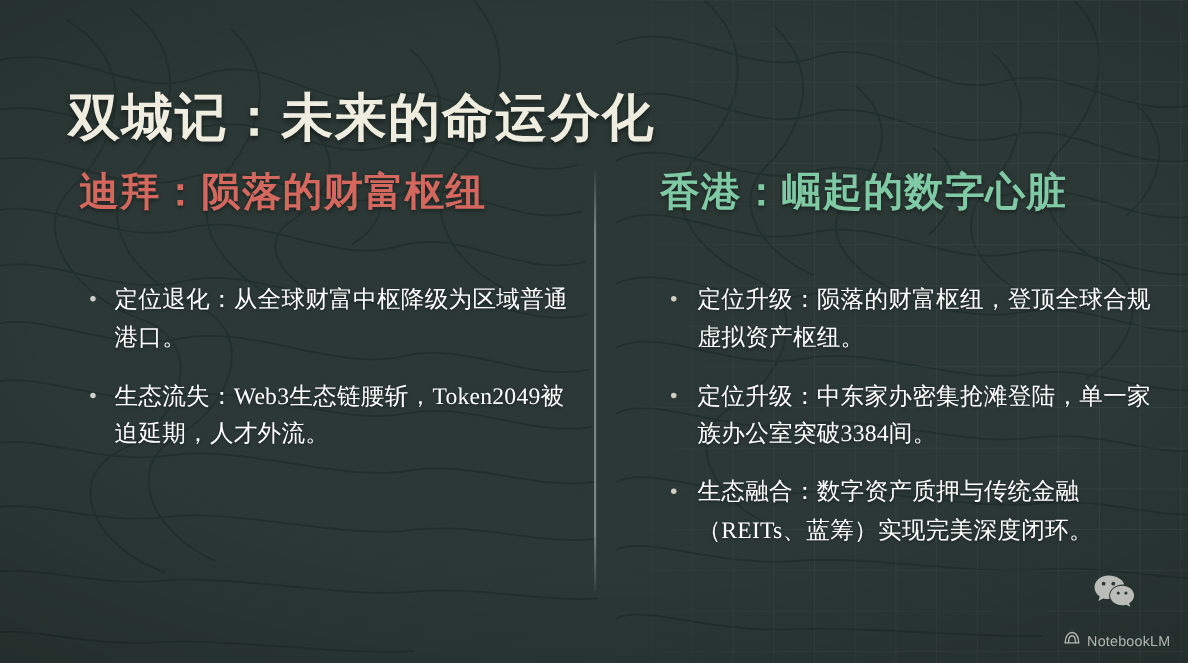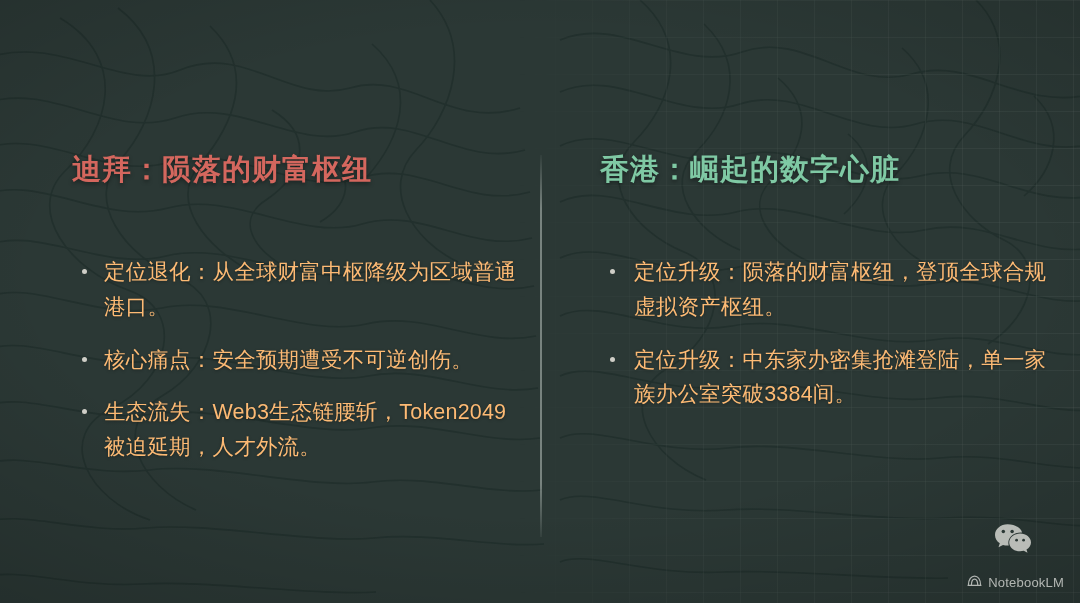--- a/index.html
+++ b/index.html
@@ -72,21 +72,21 @@
     position: absolute;
     top: 150px;
     width: 455px;
   }
   .col-left  { left: 72px; }
   .col-right { left: 600px; }
 
   .col-heading {
     font-family: "Liberation Serif", "DejaVu Serif", serif;
     font-weight: 700;
-    font-size: 29px;
+    font-size: 36px;
     letter-spacing: 1px;
     white-space: nowrap;
     margin: 0;
     text-shadow: 0 2px 4px rgba(0,0,0,0.4);
   }
   .heading-dubai { color: #d4675e; }
   .heading-hk    { color: #7fc9a4; }
 
   .bullets {
     list-style: none;
@@ -96,23 +96,24 @@
     top: 105px;
     left: 6px;
     right: 0;
   }
   .bullet {
     position: relative;
     padding-left: 26px;
     margin-bottom: 18px;
     font-size: 21.5px;
     line-height: 1.62;
-    color: #fdba74;
+    color: #ffffff;
     letter-spacing: 0.2px;
     text-shadow: 0 1px 3px rgba(0,0,0,0.35);
+    font-family: Liberation Serif, serif;
   }
   .bullet:last-child { margin-bottom: 0; }
   .bullet .dot {
     position: absolute;
     left: 4px;
     top: 14px;
     width: 5px;
     height: 5px;
     border-radius: 50%;
     background: #cfcec7;
@@ -220,51 +221,52 @@
         </mask>
       </defs>
       <rect x="0" y="0" width="1080" height="603" fill="url(#sq)" mask="url(#gridmask)"></rect>
     </svg>
   </div>
 
   <div class="vignette"></div>
 
   <div class="content">
 
+    <h1 class="slide-title">双城记：未来的命运分化</h1>
 
     <div class="divider"></div>
 
     <div class="col col-left">
       <h2 class="col-heading heading-dubai">迪拜：陨落的财富枢纽</h2>
       <ul class="bullets">
         <li class="bullet">
           <span class="dot"></span>
           <span>定位退化：从全球财富中枢降级为区域普通港口。</span>
         </li>
         <li class="bullet">
           <span class="dot"></span>
-          <span>核心痛点：安全预期遭受不可逆创伤。</span>
-        </li>
-        <li class="bullet">
-          <span class="dot"></span>
           <span>生态流失：Web3生态链腰斩，Token2049被迫延期，人才外流。</span>
         </li>
       </ul>
     </div>
 
     <div class="col col-right">
       <h2 class="col-heading heading-hk">香港：崛起的数字心脏</h2>
       <ul class="bullets">
         <li class="bullet">
           <span class="dot"></span>
           <span>定位升级：陨落的财富枢纽，登顶全球合规虚拟资产枢纽。</span>
         </li>
         <li class="bullet">
           <span class="dot"></span>
           <span>定位升级：中东家办密集抢滩登陆，单一家族办公室突破3384间。</span>
+        </li>
+        <li class="bullet">
+          <span class="dot"></span>
+          <span>生态融合：数字资产质押与传统金融（REITs、蓝筹）实现完美深度闭环。</span>
         </li>
       </ul>
     </div>
 
     <div class="footer-brand">
       <span class="wechat-icon">
         <svg width="38" height="32" viewBox="0 0 38 32" xmlns="http://www.w3.org/2000/svg">
           <g fill="#b9bcb7">
             <path d="M13.6 1.2C6.6 1.2 1 6 1 11.9c0 3.4 1.9 6.4 4.8 8.4l-1.3 4 4.5-2.3c1.4.4 2.9.6 4.6.6.4 0 .8 0 1.2-.05-.3-.9-.45-1.85-.45-2.8 0-5.7 5.5-10.3 12.4-10.3.45 0 .9.02 1.35.07C26.9 4.8 20.9 1.2 13.6 1.2z"></path>
             <circle cx="9.3" cy="8.6" r="1.75" fill="#2b3835"></circle>

